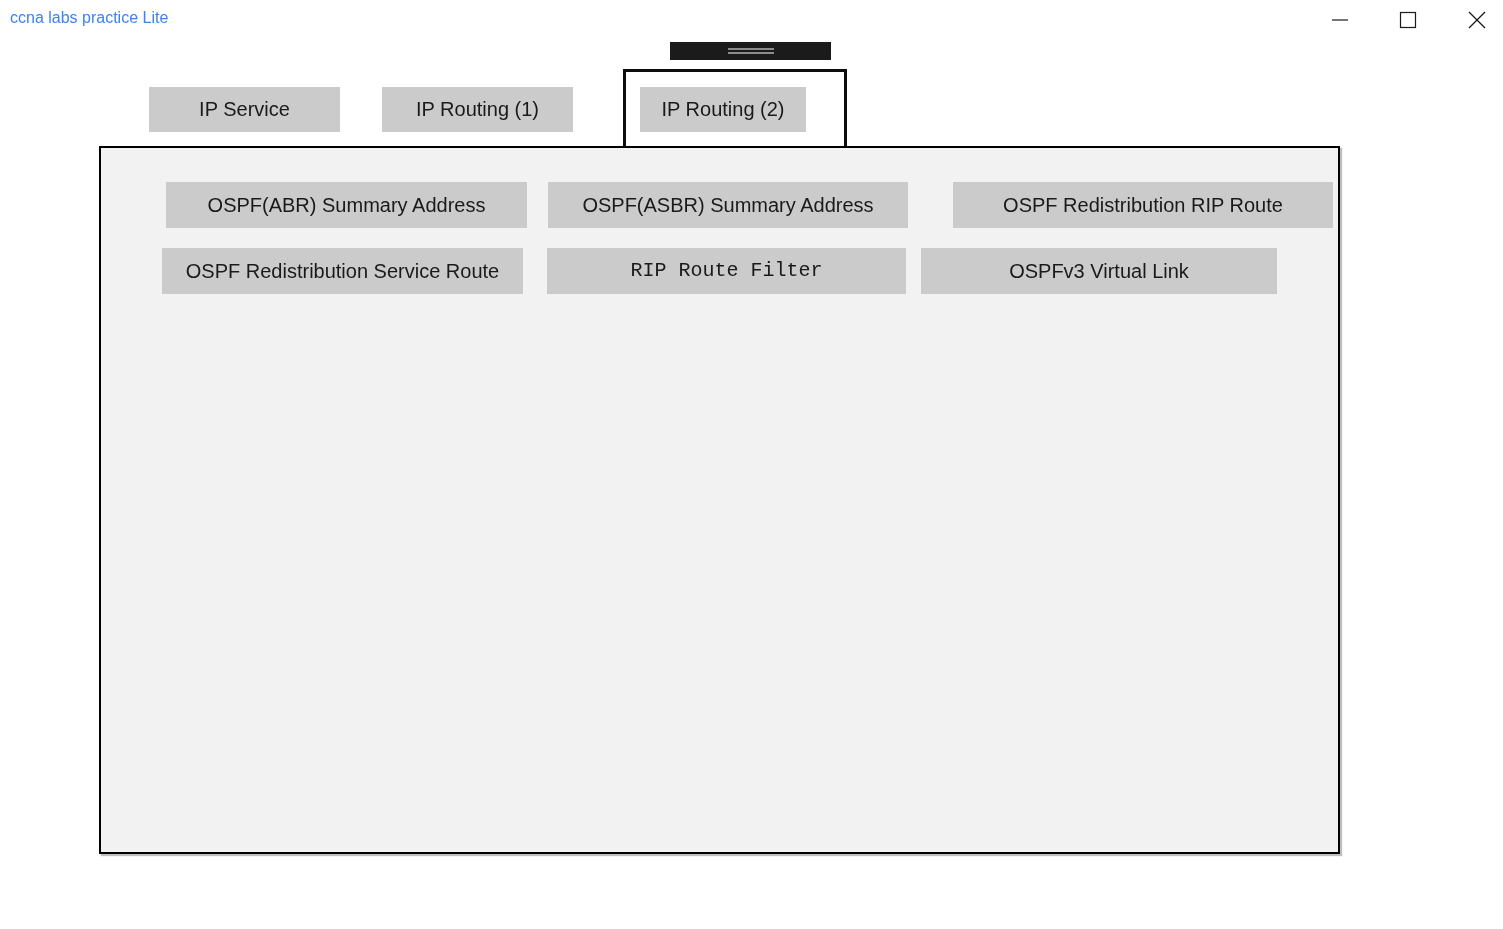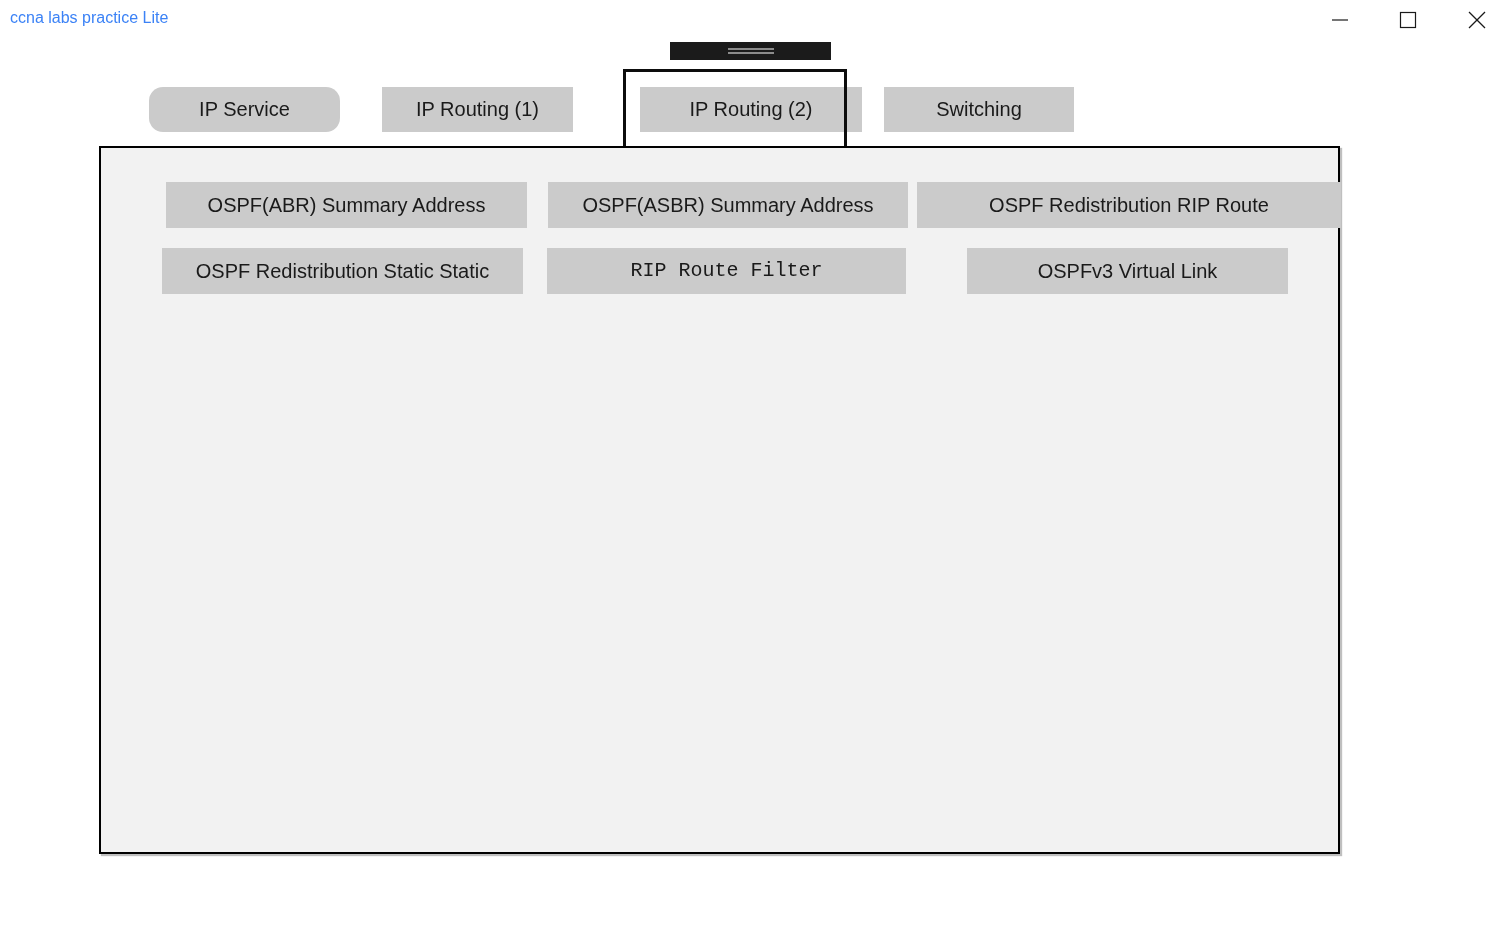--- a/index.html
+++ b/index.html
@@ -78,23 +78,23 @@
     background: var(--button-bg);
     border: none;
     font-family: "Liberation Sans", sans-serif;
     font-size: 20px;
     color: var(--text);
     text-align: center;
     line-height: 45px;
     cursor: pointer;
     padding: 0;
   }
-  .tab-1 { left: 149px; width: 191px; border-radius: 14px; }
+  .tab-1 { left: 149px; width: 191px; }
   .tab-2 { left: 382px; width: 191px; }
-  .tab-3 { left: 640px; width: 222px; }
+  .tab-3 { left: 640px; width: 166px; }
   .tab-4 { left: 884px; width: 190px; }
 
   .selected-tab-indicator {
     position: absolute;
     left: 623px;
     top: 69px;
     width: 224px;
     height: 80px;
     border: 3px solid #0d0d0d;
     background: transparent;
@@ -123,24 +123,24 @@
     text-align: center;
     cursor: pointer;
     padding: 0;
     line-height: 46px;
   }
   
   .pb-r1 { top: 34px; }
   .pb-r2 { top: 100px; }
   .pb-1 { left: 65px;  width: 361px; }
   .pb-2 { left: 447px; width: 360px; }
-  .pb-3 { left: 816px; width: 424px; }
+  .pb-3 { left: 852px; width: 380px; }
   .pb-4 { left: 61px;  width: 361px; }
   .pb-5 { left: 446px; width: 359px; font-family: Liberation Mono, monospace; }
-  .pb-6 { left: 866px; width: 321px; }
+  .pb-6 { left: 820px; width: 356px; }
 </style>
 </head>
 <body>
 
 <div class="app">
 
   <div class="titlebar-text">ccna labs practice Lite</div>
 
   <button class="win-btn win-btn-min">
     <span>
@@ -171,33 +171,32 @@
     <span class="grip-line"></span>
     <span class="grip-line"></span>
   </div>
 
   <button class="tab tab-1">IP Service</button>
 
   <button class="tab tab-2">IP Routing (1)</button>
 
   <button class="tab tab-3">IP Routing (2)</button>
 
-  <button class="tab tab-4">Switching</button>
 
   <div class="selected-tab-indicator"></div>
 
   <div class="panel">
 
     <button class="panel-btn pb-r1 pb-1">OSPF(ABR) Summary Address</button>
 
     <button class="panel-btn pb-r1 pb-2">OSPF(ASBR) Summary Address</button>
 
     <button class="panel-btn pb-r1 pb-3">OSPF Redistribution RIP Route</button>
 
-    <button class="panel-btn pb-r2 pb-4">OSPF Redistribution Static Static</button>
+    <button class="panel-btn pb-r2 pb-4">OSPF Redistribution Service Route</button>
 
     <button class="panel-btn pb-r2 pb-5">RIP Route Filter</button>
 
     <button class="panel-btn pb-r2 pb-6">OSPFv3 Virtual Link</button>
 
   </div>
 
 </div>
 
 </body></html>

